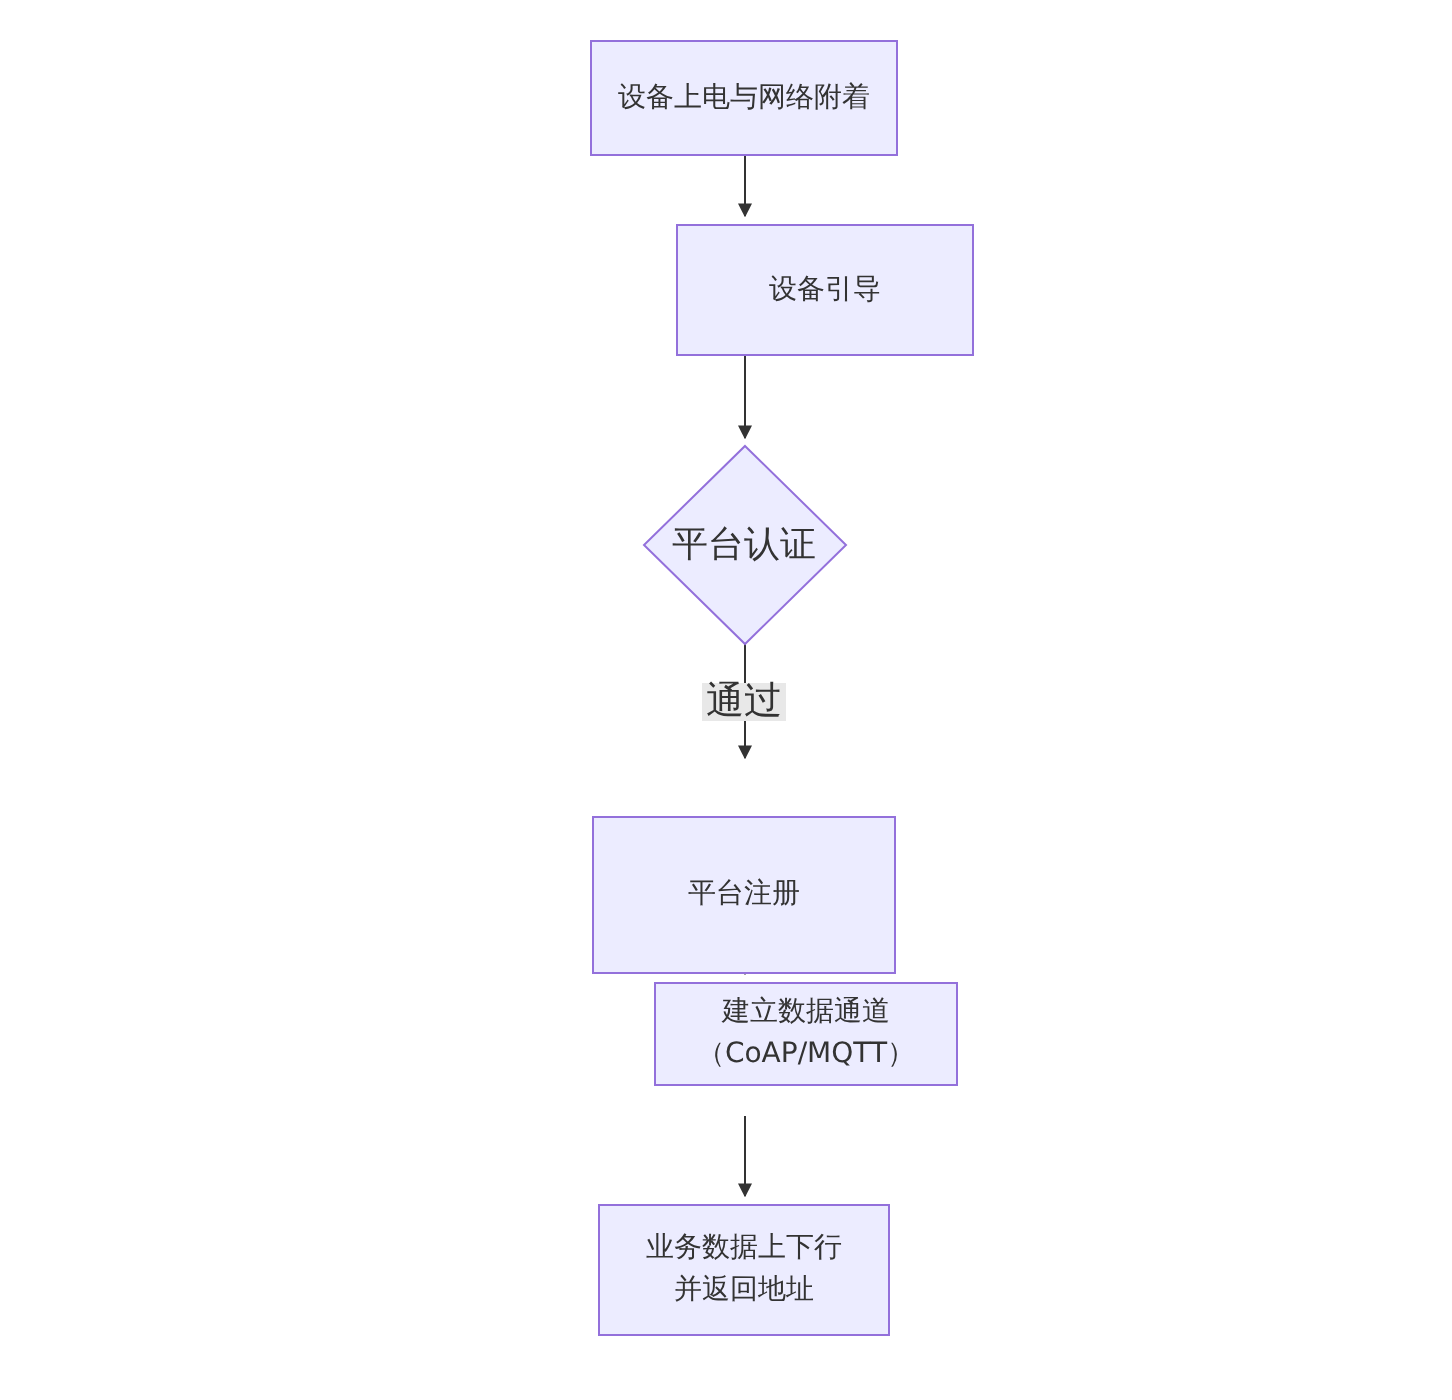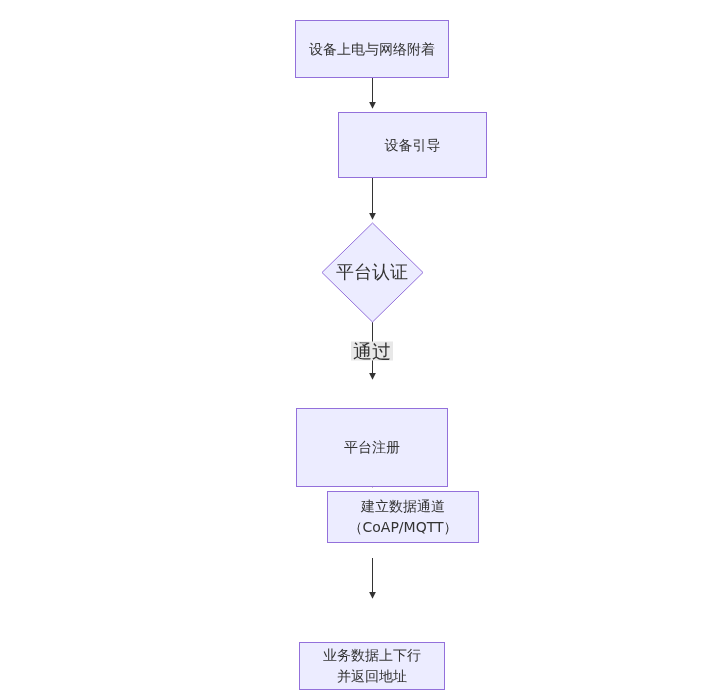--- a/index.html
+++ b/index.html
@@ -70,21 +70,21 @@
     font-size:19px;
     line-height:19px;
     color:var(--text-color);
     white-space:nowrap;
   }
   
   .n-power    {left:295px; top:20px;  width:154px; height:58px;}
   .n-boot     {left:298px; top:112px; width:149px; height:66px;margin-left:40px;}
   .n-register {left:296px; top:383px; width:152px; height:79px;margin-top:25px;}
   .n-channel  {left:296px; top:491px; width:152px; height:52px;margin-left:31px;}
-  .n-business {left:299px; top:602px; width:146px; height:48px;margin-top:40px;}
+  .n-business {left:299px; top:602px; width:146px; height:66px;}
 </style>
 </head>
 <body>
 
 <div class="canvas">
 
   <svg class="edges-layer" width="726" height="700" viewBox="0 0 726 700" aria-hidden="true">
     <defs>
       <marker id="arrowhead" viewBox="0 0 10 10" refX="9" refY="5" markerWidth="7" markerHeight="7" orient="auto-start-reverse">
         <path d="M0,0 L10,5 L0,10 z" fill="#333333"></path>

